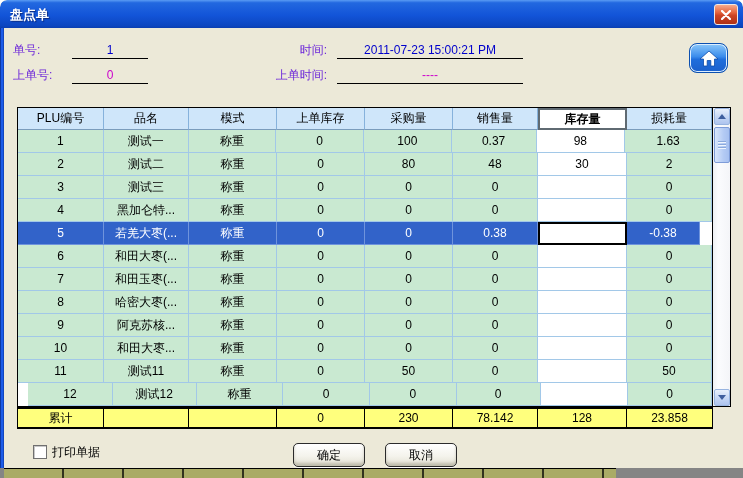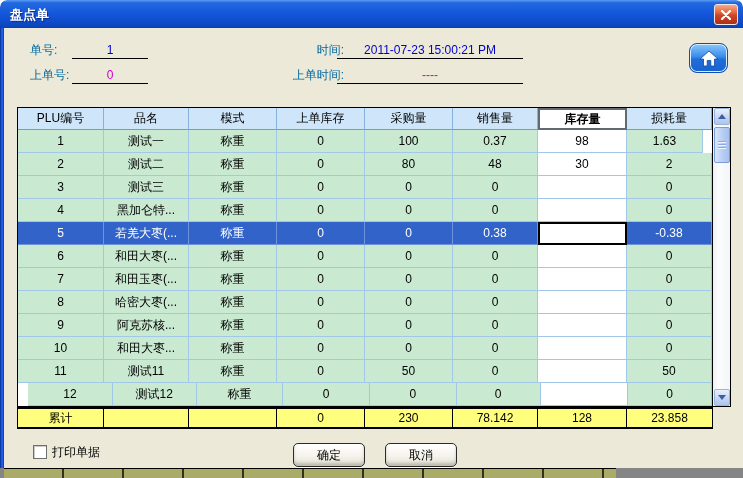--- a/index.html
+++ b/index.html
@@ -16,21 +16,21 @@
     background:linear-gradient(180deg,#f7ab8c 0%,#e4633c 40%,#cc4526 55%,#ae3014 100%);
     display:flex;align-items:center;justify-content:center;cursor:pointer;}
   
   .border-left{position:absolute;left:0;top:28px;width:4px;height:450px;
     background:linear-gradient(90deg,#06247c,#1c5ce8 35%,#1c5ce8 70%,#0a36a0);}
   .strip{position:absolute;left:0;top:468px;width:743px;height:10px;background:#858585;}
   .strip-olive{position:absolute;left:4px;top:468px;width:612px;height:10px;box-sizing:border-box;
     border-top:1px solid #000;
     background:repeating-linear-gradient(90deg,#aaab66 0 58px,#32321e 58px 60px);}
   
-  .flabel{position:absolute;font-size:12px;color:#0369a1;height:16px;line-height:16px;margin-left:17px;}
+  .flabel{position:absolute;font-size:12px;color:#6d28d9;height:16px;line-height:16px;}
   .flabel.right{width:90px;text-align:right;}
   .uval{position:absolute;height:16px;border-bottom:1px solid #000;text-align:center;
     font-size:12px;line-height:16px;}
   .blue{color:#0000cc;} .magenta{color:#cc00cc;}
   
   .home-btn{position:absolute;left:689px;top:43px;width:39px;height:30px;border-radius:8px;
     border:1px solid #0c50b0;box-sizing:border-box;cursor:pointer;
     background:linear-gradient(180deg,#8cc8fa 0%,#3a8cec 45%,#1f6edc 55%,#1a60cc 100%);
     box-shadow:inset 0 0 0 1px #dceeff;display:flex;align-items:center;justify-content:center;}
   
@@ -124,21 +124,21 @@
           <div class="hcell" style="width: 85px;">损耗量</div>
         </div>
         <div class="trow">
           <div class="tcell" style="width: 86px;">1</div>
           <div class="tcell" style="width: 85px;">测试一</div>
           <div class="tcell" style="width: 88px;">称重</div>
           <div class="tcell" style="width: 88px;">0</div>
           <div class="tcell" style="width: 88px;">100</div>
           <div class="tcell" style="width: 85px;">0.37</div>
           <div class="tcell stock" style="width: 89px;">98</div>
-          <div class="tcell" style="width: 76px;">1.63</div>
+          <div class="tcell" style="width: 87px;">1.63</div>
         </div>
         <div class="trow">
           <div class="tcell" style="width: 86px;">2</div>
           <div class="tcell" style="width: 85px;">测试二</div>
           <div class="tcell" style="width: 88px;">称重</div>
           <div class="tcell" style="width: 88px;">0</div>
           <div class="tcell" style="width: 88px;">80</div>
           <div class="tcell" style="width: 85px;">48</div>
           <div class="tcell stock" style="width: 89px;">30</div>
           <div class="tcell" style="width: 85px;">2</div>
@@ -164,21 +164,21 @@
           <div class="tcell" style="width: 85px;">0</div>
         </div>
         <div class="trow sel">
           <div class="tcell" style="width: 86px;">5</div>
           <div class="tcell" style="width: 85px;">若羌大枣(...</div>
           <div class="tcell" style="width: 88px;">称重</div>
           <div class="tcell" style="width: 88px;">0</div>
           <div class="tcell" style="width: 88px;">0</div>
           <div class="tcell" style="width: 85px;">0.38</div>
           <div class="tcell stock focuscell" style="width: 89px;"></div>
-          <div class="tcell" style="width: 85px;">-0.38</div>
+          <div class="tcell" style="width: 73px;">-0.38</div>
         </div>
         <div class="trow">
           <div class="tcell" style="width: 86px;">6</div>
           <div class="tcell" style="width: 85px;">和田大枣(...</div>
           <div class="tcell" style="width: 88px;">称重</div>
           <div class="tcell" style="width: 88px;">0</div>
           <div class="tcell" style="width: 88px;">0</div>
           <div class="tcell" style="width: 85px;">0</div>
           <div class="tcell stock" style="width: 89px;"></div>
           <div class="tcell" style="width: 85px;">0</div>

